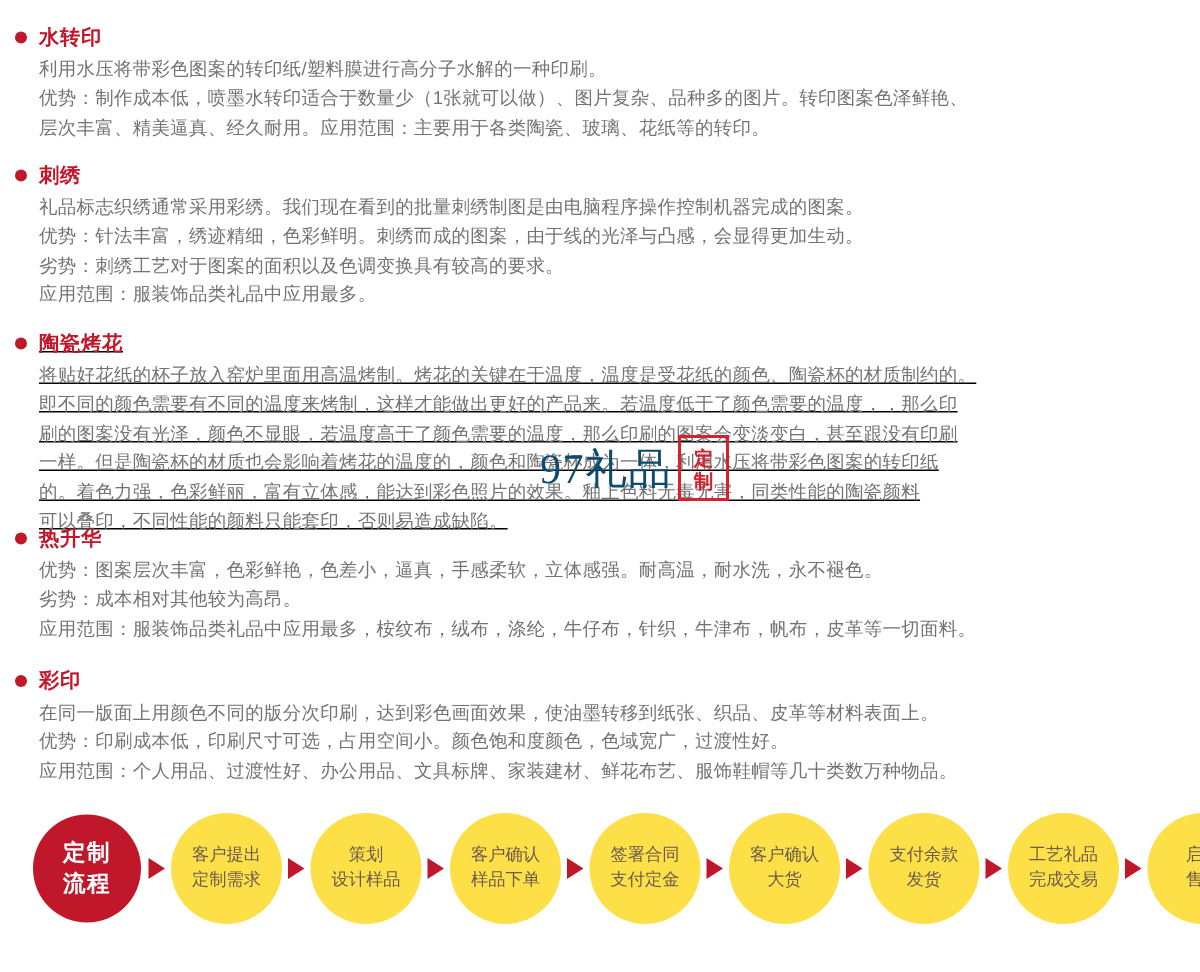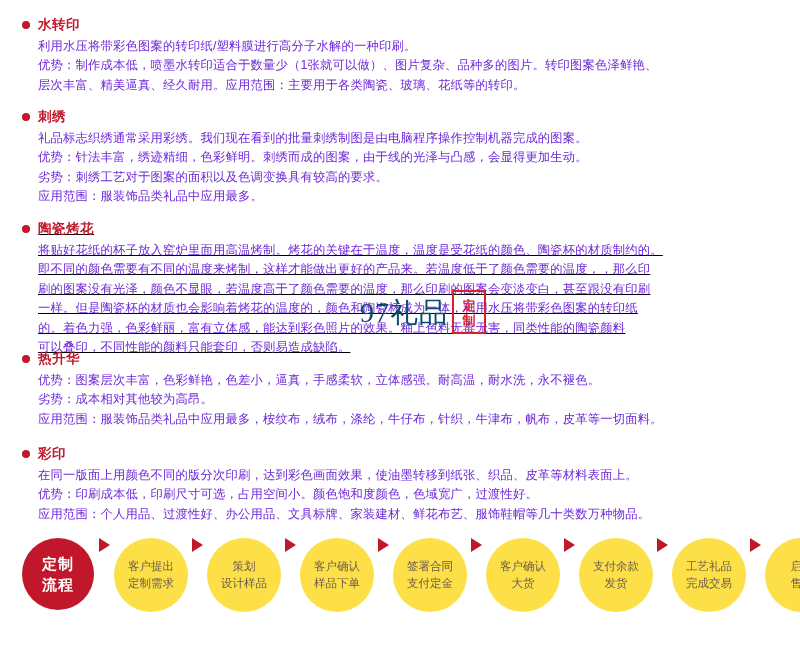--- a/index.html
+++ b/index.html
@@ -12,21 +12,21 @@
   #page {
     position: relative;
     width: 800px; height: 648px;
     overflow: hidden;
     background: #fff;
   }
 
   .section {
     position: absolute;
     left: 0; right: 0;
-    padding-left: 22px;
+    padding-left: 10px;
     padding-right: 18px;
   }
 
   .sec-head {
     display: flex;
     align-items: center;
     gap: 8px;
     margin-bottom: 5px;
   }
   .bullet {
@@ -41,21 +41,21 @@
     font-size: 13.5px;
     font-weight: bold;
     letter-spacing: 0.5px;
     line-height: 1;
   }
 
   .sec-body {
     padding-left: 16px;
   }
   .line {
-    color: #6d28d9;
+    color: #737373;
     font-size: 12.3px;
     line-height: 19.5px;
     letter-spacing: 0.2px;
     text-align: justify;
   }
 
   
   .watermark {
     position: absolute;
     left: 360px;
@@ -88,21 +88,21 @@
   }
 
   
   .flow {
     position: absolute;
     left: 22px;
     top: 538px;
     width: 762px;
     height: 82px;
     display: flex;
-    align-items: flex-start;
+    align-items: center;
   }
   .flow-badge {
     width: 72px; height: 72px;
     border-radius: 50%;
     background: #c0172a;
     color: #fff;
     display: flex;
     flex-direction: column;
     align-items: center;
     justify-content: center;

